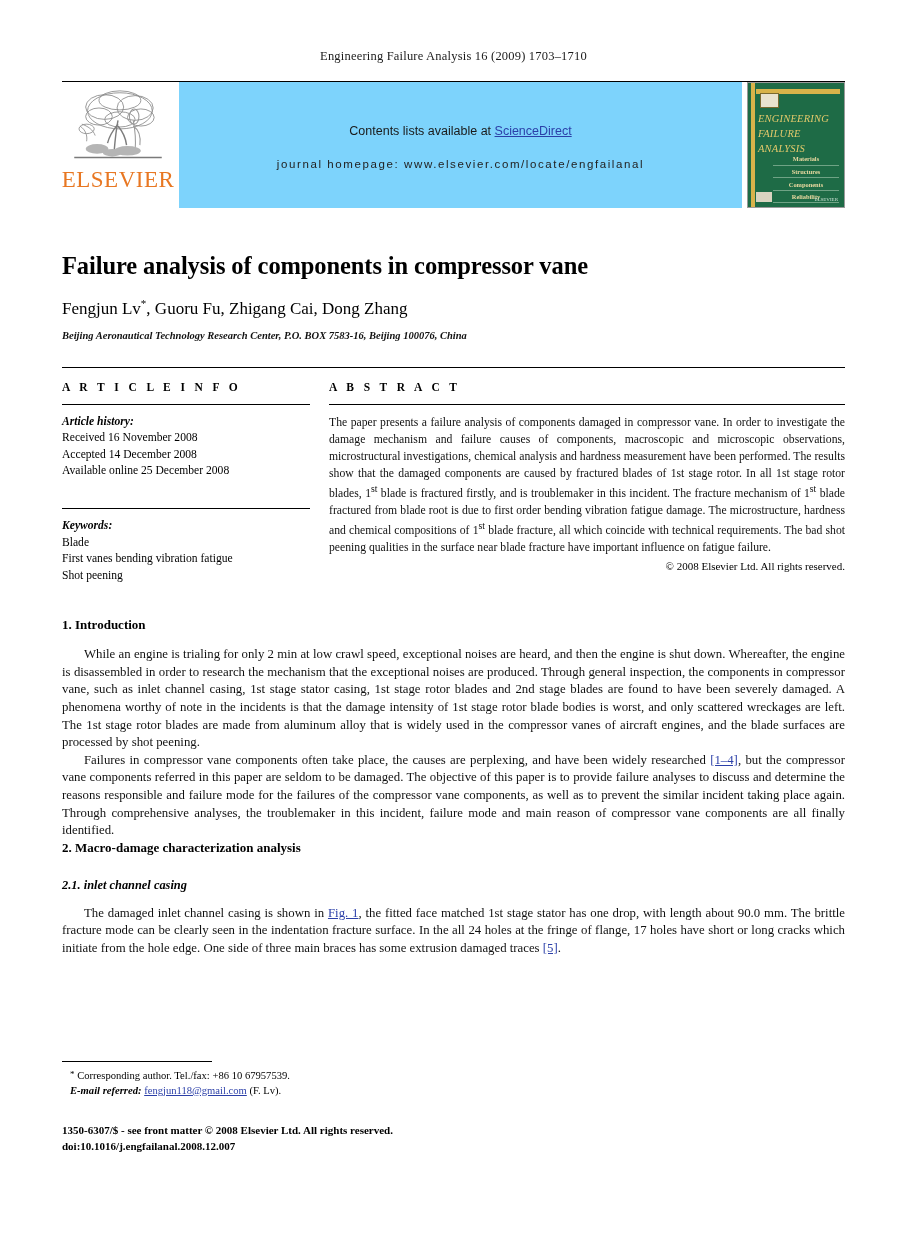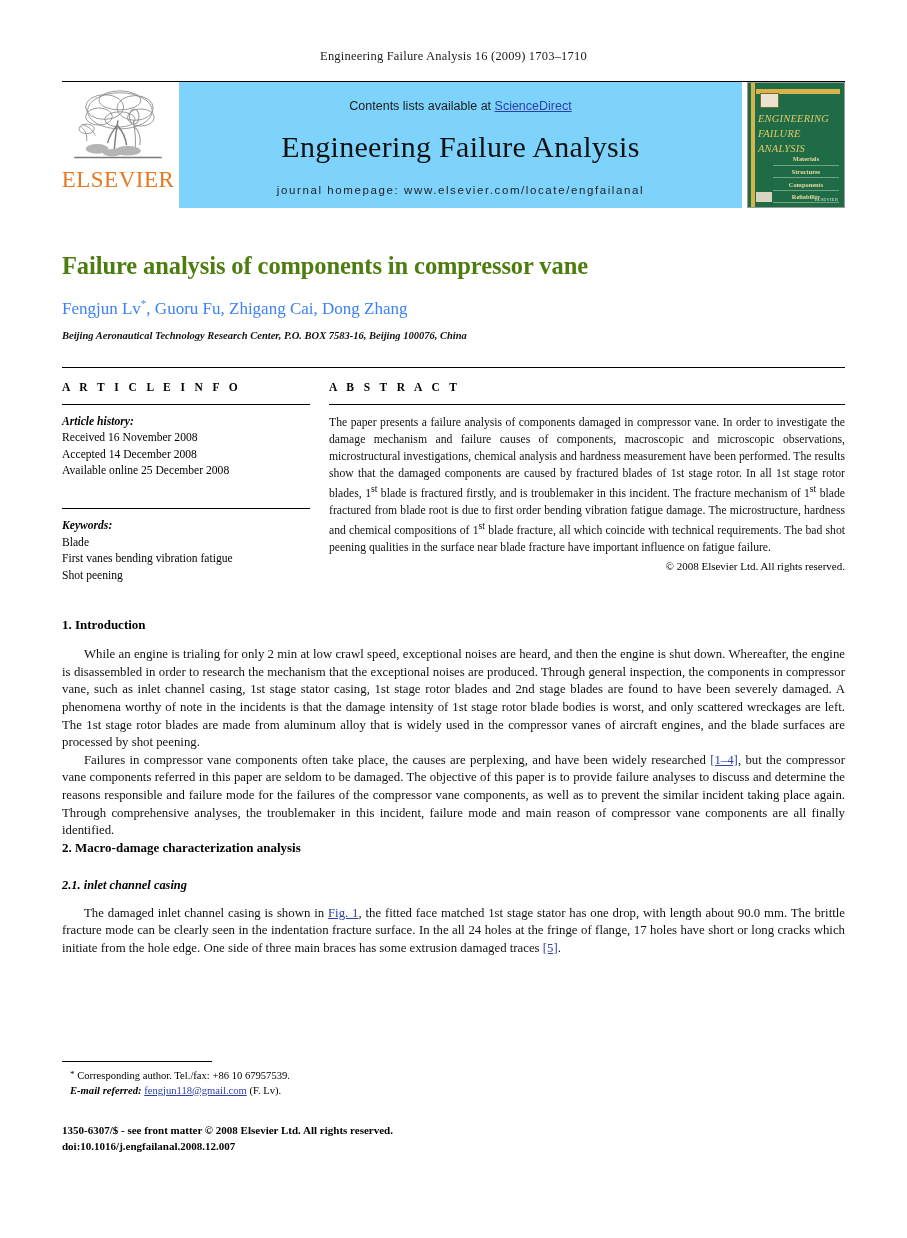--- a/index.html
+++ b/index.html
@@ -157,26 +157,26 @@
   .cover-foot-txt {
     color: #cfe3d6; font-size: 5px; text-align: right;
   }
 
   
   .art-title {
     font-size: 24.5px;
     font-family: "Liberation Serif", serif;
     margin-top: 44px;
     letter-spacing: -0.1px;
-    color: #4d7c0f;
+    color: #000000;
   }
   .authors {
     font-size: 17px;
     margin-top: 17px;
-    color: #3b82f6;
+    color: #000000;
   }
   .authors sup { font-size: 11px; }
   .affiliation {
     font-size: 10.5px;
     font-style: italic;
     font-weight: bold;
     margin-top: 11px;
     color: #111;
   }
 
@@ -329,21 +329,20 @@
           </g>
           <line x1="4" y1="73" x2="96" y2="73" stroke="#7a7a7a" stroke-width="1.6"></line>
         </svg>
         <div class="elsevier-word">ELSEVIER</div>
       </div>
 
       <div class="banner">
         <div class="banner-line1">
           <span>Contents lists available at </span><a class="sd-link" href="#">ScienceDirect</a>
         </div>
-        <div class="banner-title">Engineering Failure Analysis</div>
         <div class="banner-home">journal homepage: www.elsevier.com/locate/engfailanal</div>
       </div>
 
       <div class="cover">
         <div class="cover-leftbar"></div>
         <div class="cover-topbar"></div>
         <div class="cover-box"></div>
         <div class="cover-title">
           <span>ENGINEERING</span>
           <span>FAILURE</span>

